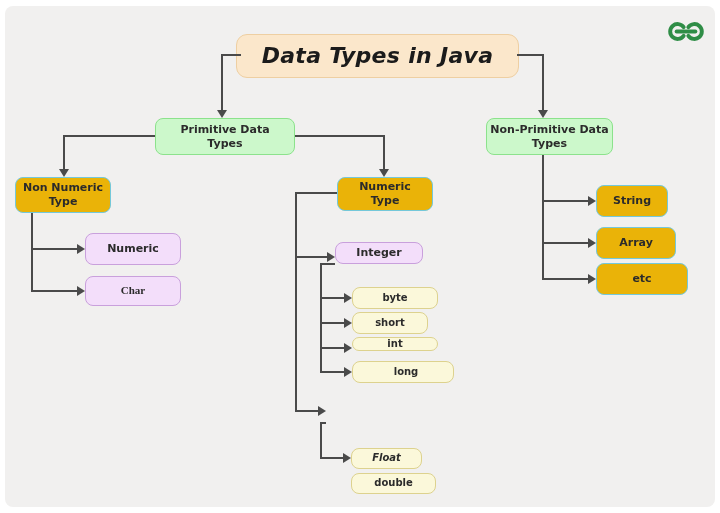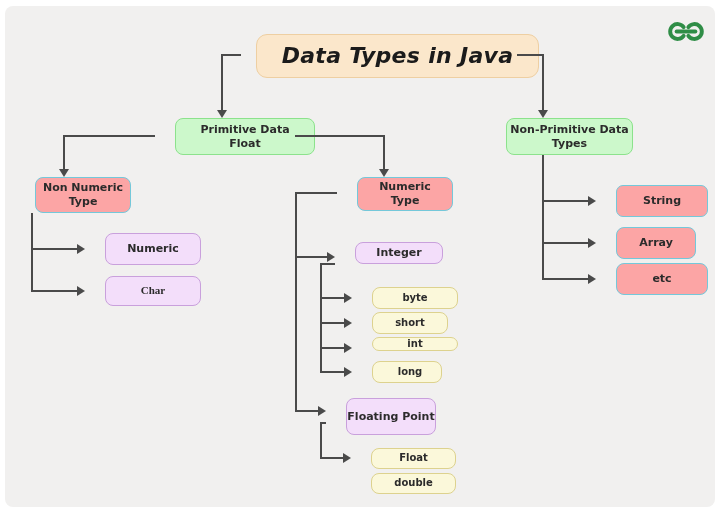--- a/index.html
+++ b/index.html
@@ -2,24 +2,24 @@
 <html><head>
 <meta charset="utf-8">
 <style>
   * { margin:0; padding:0; box-sizing:border-box; }
   html,body { width:720px; height:513px; background:#ffffff; overflow:hidden;
               font-family:"DejaVu Sans","Liberation Sans",sans-serif; }
   .canvas { position:absolute; left:5px; top:6px; width:710px; height:501px;
             background:#f1f0ef; border-radius:8px; }
   .node { position:absolute; display:flex; align-items:center; justify-content:center;
           text-align:center; font-weight:700; color:#2b2b2b; white-space:pre-line;
-          line-height:1.25; border-radius:8px;margin-left:20px; }
+          line-height:1.25; border-radius:8px; }
   .peach  { background:#fbe7cb; border:1.5px solid #eecfa2; border-radius:11px; }
   .green  { background:#ccf8cb; border:1.5px solid #8ce28c; }
-  .cyan   { background:#fca5a5; border:1.5px solid #74c8da; }
+  .cyan   { background:#eab308; border:1.5px solid #74c8da; }
   .purple { background:#f3defa; border:1.5px solid #c9a0dc; }
   .yellow { background:#fbf8da; border:1.5px solid #ddd28e; }
   .fs11 { font-size:11px; }
   .fs10 { font-size:10px; }
   .title-node { font-size:22px; font-style:italic; font-weight:bold; color:#1b1b1b;
                 letter-spacing:0.3px; }
   .hline, .vline { position:absolute; background:#4a4a4a; }
   .hline { height:2px; }
   .vline { width:2px; }
   .arr-d { position:absolute; width:0; height:0;
@@ -43,43 +43,42 @@
       <g fill="none" stroke="#2f8d46" stroke-width="5" stroke-linecap="round">
         <path d="M29 10.5 A9.5 9.5 0 1 0 29 21.5"></path>
         <path d="M20 16 H31"></path>
         <path d="M35 10.5 A9.5 9.5 0 1 1 35 21.5"></path>
         <path d="M44 16 H33"></path>
       </g>
     </svg>
   </div>
 
   <div class="node green fs11" style="left:150px; top:112px; width:140px; height:37px;">Primitive Data
-Float</div>
+Types</div>
   <div class="node green fs11" style="left:481px; top:112px; width:127px; height:37px;">Non-Primitive Data
 Types</div>
 
   <div class="node cyan fs11" style="left:10px; top:171px; width:96px; height:36px;">Non Numeric
 Type</div>
   <div class="node cyan fs11" style="left:332px; top:171px; width:96px; height:34px;">Numeric
 Type</div>
 
   <div class="node purple fs11" style="left:80px; top:227px; width:96px; height:32px;">Numeric</div>
   <div class="node purple fs11" style="left:80px; top:270px; width:96px; height:30px;font-family:Liberation Serif, serif;">Char</div>
 
   <div class="node purple fs11" style="left:330px; top:236px; width:88px; height:22px;">Integer</div>
   <div class="node yellow fs10" style="left:347px; top:281px; width:86px; height:22px;">byte</div>
   <div class="node yellow fs10" style="left:347px; top:306px; width:76px; height:22px;">short</div>
   <div class="node yellow fs10" style="left:347px; top:331px; width:86px; height:14px;">int</div>
-  <div class="node yellow fs10" style="left:347px; top:355px; width:70px; height:22px;padding-left:6px;">long</div>
+  <div class="node yellow fs10" style="left:347px; top:355px; width:102px; height:22px;padding-left:6px;">long</div>
 
-  <div class="node purple fs11" style="left:321px; top:392px; width:90px; height:37px;">Floating Point</div>
-  <div class="node yellow fs10" style="left:346px; top:442px; width:85px; height:21px;">Float</div>
+  <div class="node yellow fs10" style="left:346px; top:442px; width:71px; height:21px;font-style:italic;">Float</div>
   <div class="node yellow fs10" style="left:346px; top:467px; width:85px; height:21px;">double</div>
 
-  <div class="node cyan fs11" style="left:591px; top:179px; width:92px; height:32px;border-radius:7px;">String</div>
+  <div class="node cyan fs11" style="left:591px; top:179px; width:72px; height:32px;">String</div>
   <div class="node cyan fs11" style="left:591px; top:221px; width:80px; height:32px;">Array</div>
   <div class="node cyan fs11" style="left:591px; top:257px; width:92px; height:32px;">etc</div>
 
   <div class="hline" style="left:216px; top:48px; width:20px;"></div>
   <div class="vline" style="left:216px; top:48px; height:56px;"></div>
   <div class="arr-d" style="left:212px; top:104px;"></div>
 
   <div class="hline" style="left:512px; top:48px; width:25px;"></div>
   <div class="vline" style="left:537px; top:48px; height:56px;"></div>
   <div class="arr-d" style="left:533px; top:104px;"></div>

